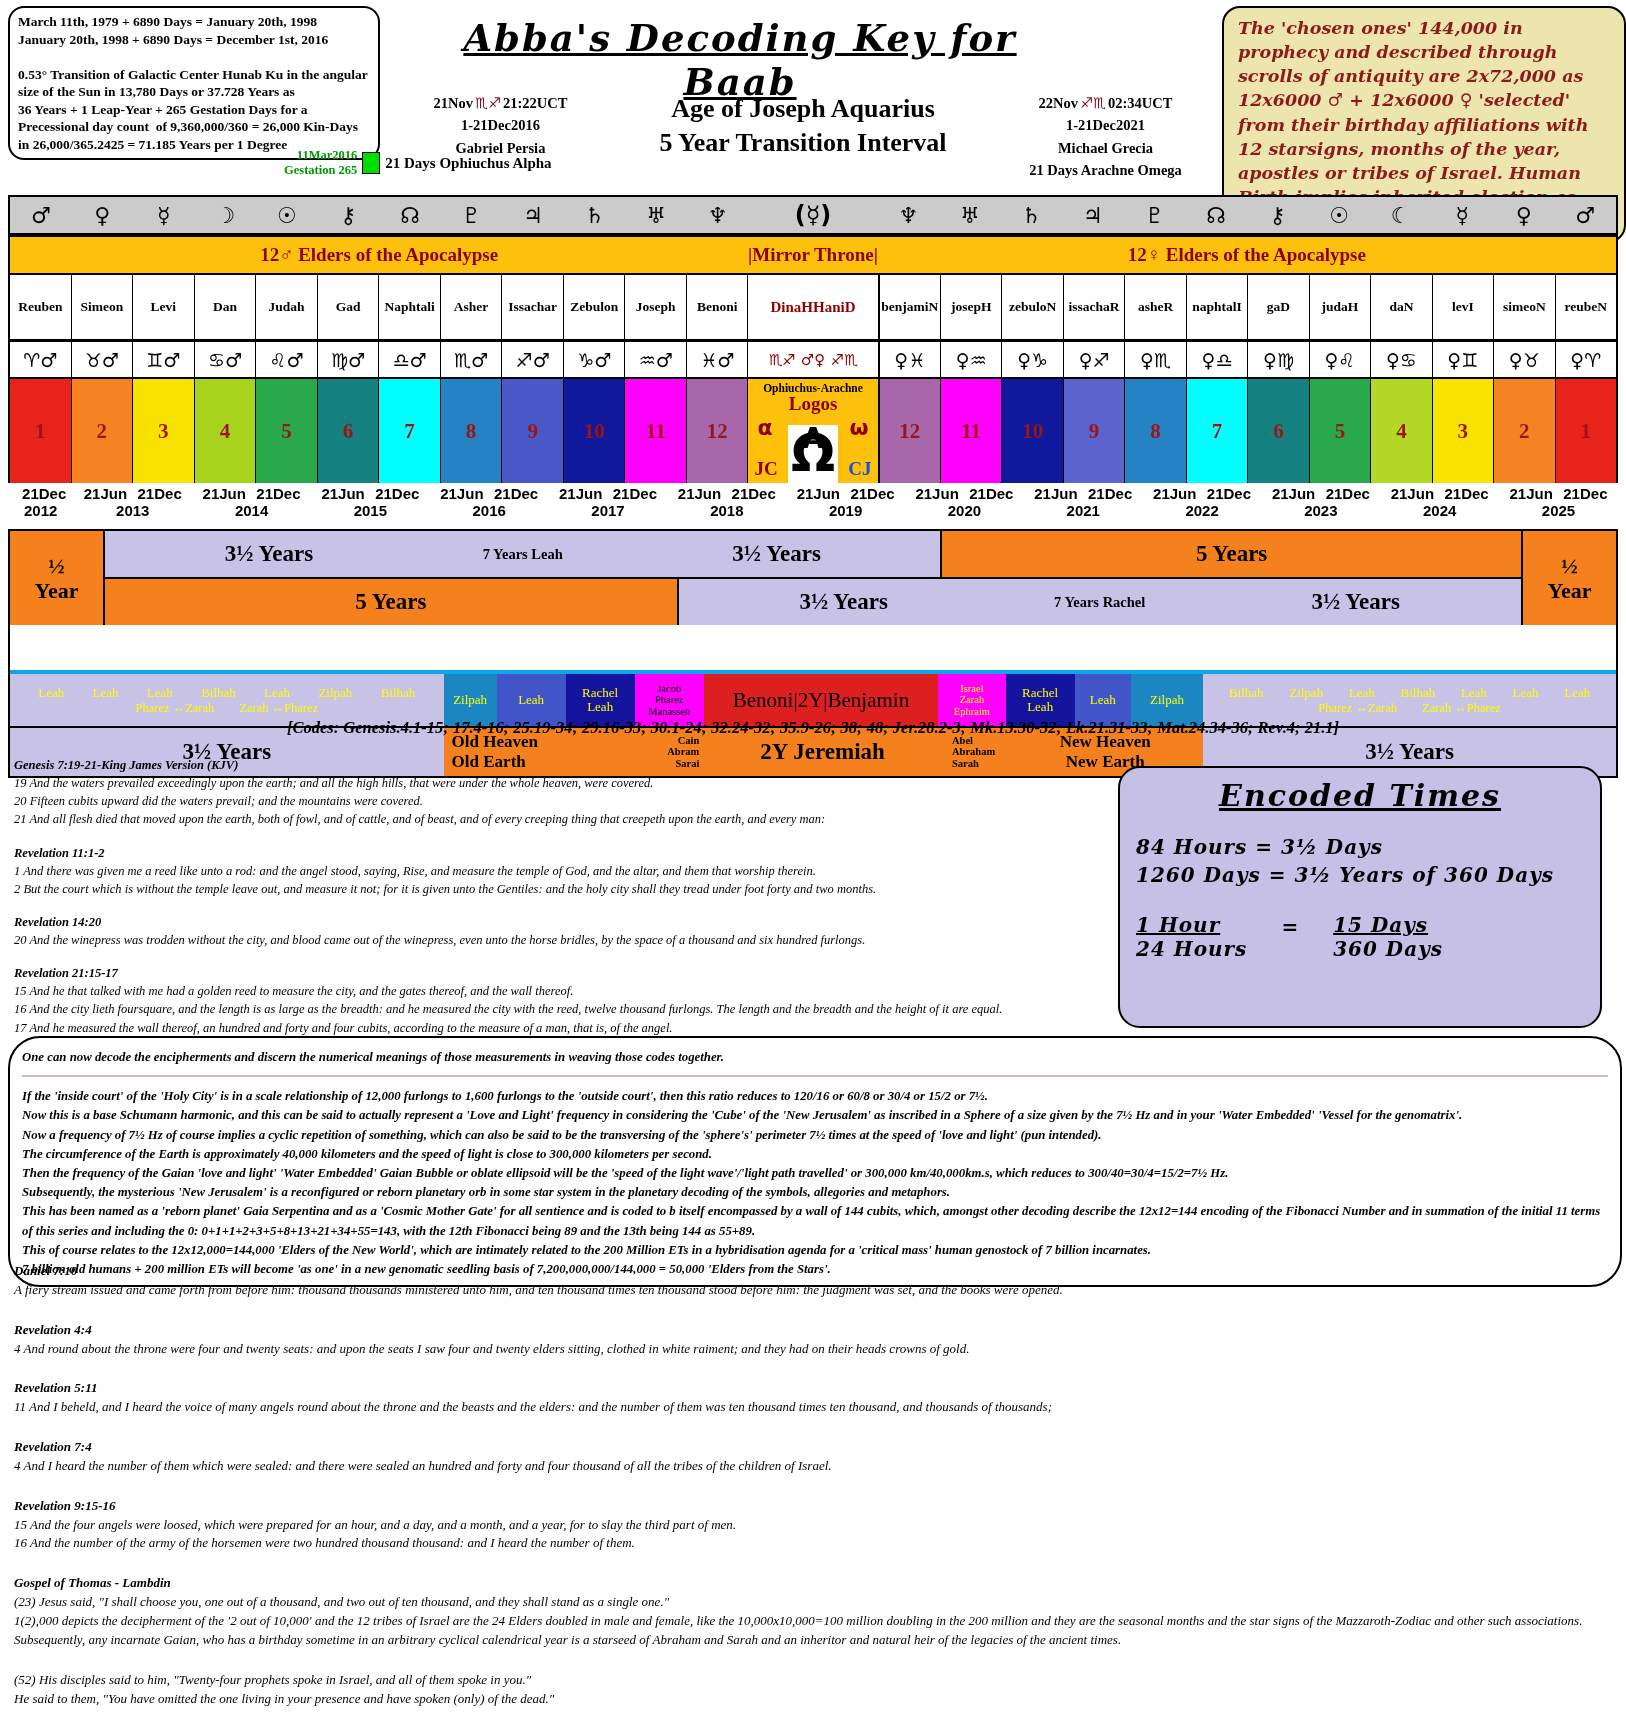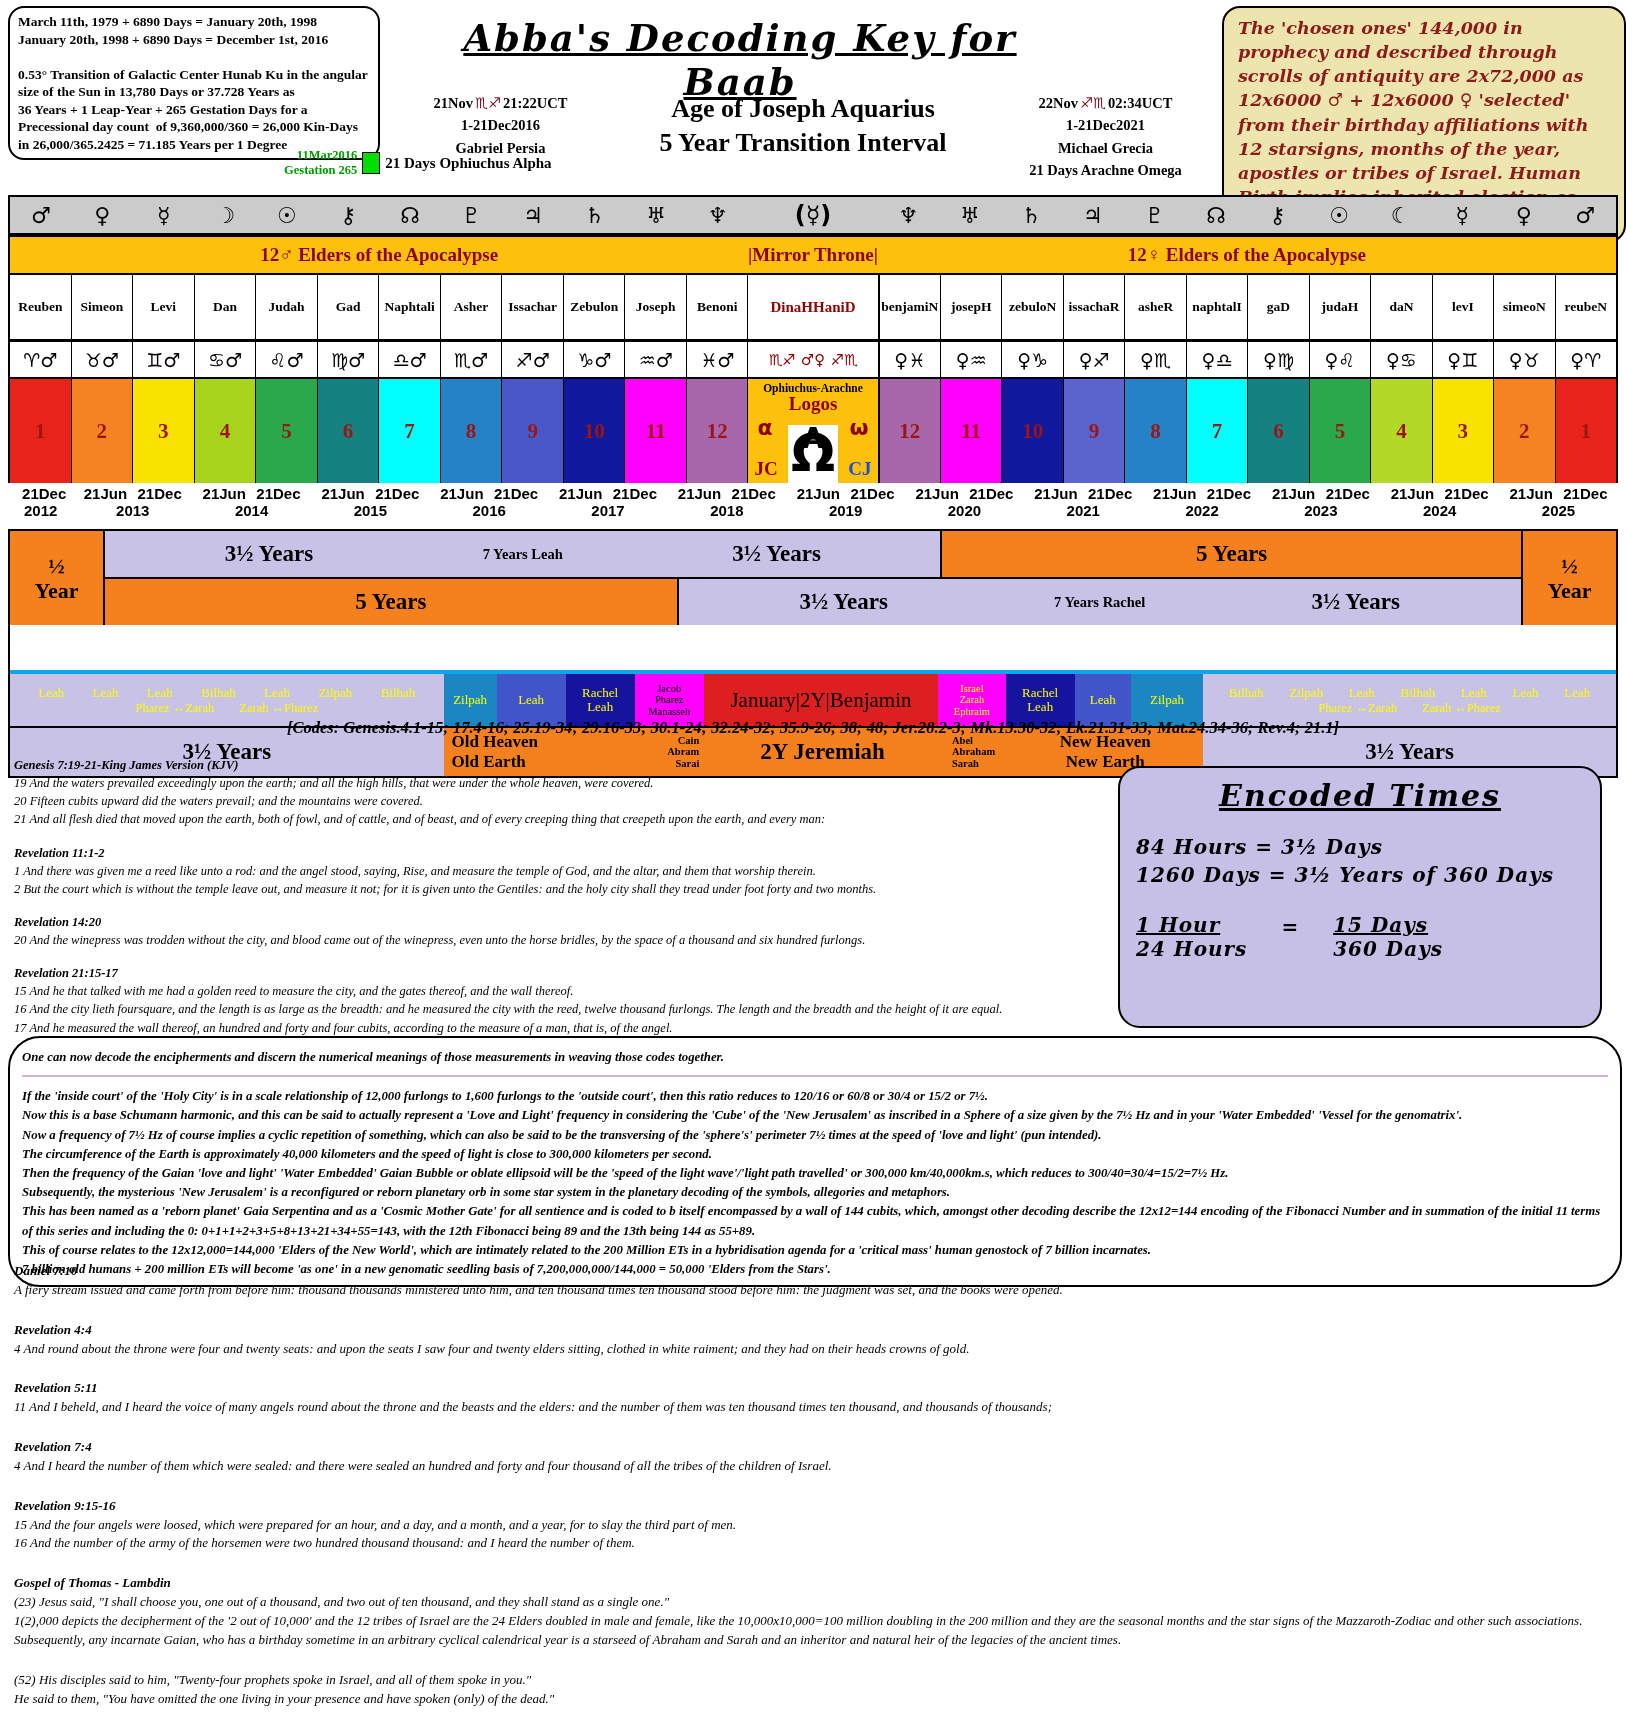--- a/index.html
+++ b/index.html
@@ -470,21 +470,21 @@
             </div>
           <div class="nrow2">Pharez ↔Zarah        Zarah ↔Pharez</div>
         </div>
         <div class="ncell c-zilpah" style="width:3.3%">Zilpah</div>
         <div class="ncell c-leah" style="width:4.3%">Leah</div>
         <div class="ncell c-navy pre" style="width:4.3%">Rachel
 Leah</div>
         <div class="ncell c-mag pre black" style="width:4.3%">Jacob
 Pharez
 Manasseh</div>
-        <div class="ncell c-red" style="width:14.6%">January|2Y|Benjamin</div>
+        <div class="ncell c-red" style="width:14.6%">Benoni|2Y|Benjamin</div>
         <div class="ncell c-mag pre" style="width:4.2%">Israel
 Zarah
 Ephraim</div>
         <div class="ncell c-navy pre" style="width:4.3%">Rachel
 Leah</div>
         <div class="ncell c-leah" style="width:3.5%">Leah</div>
         <div class="ncell c-zilpah" style="width:4.5%">Zilpah</div>
         <div class="ncell lav" style="width:25.7%">
           <div class="nrow1">
               <span>Bilhah</span>

